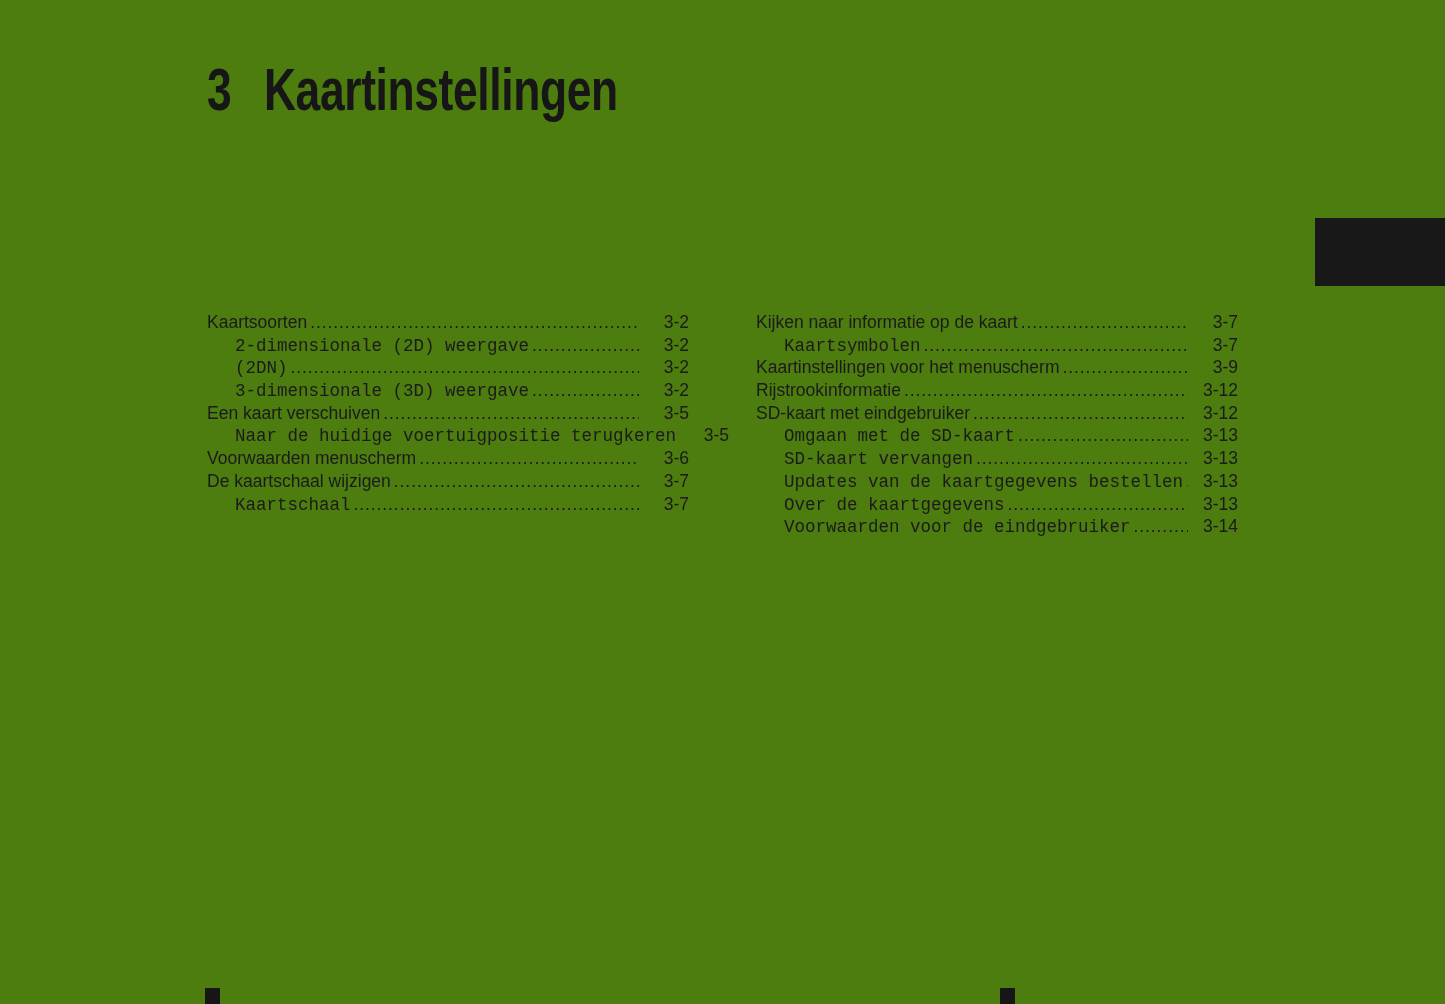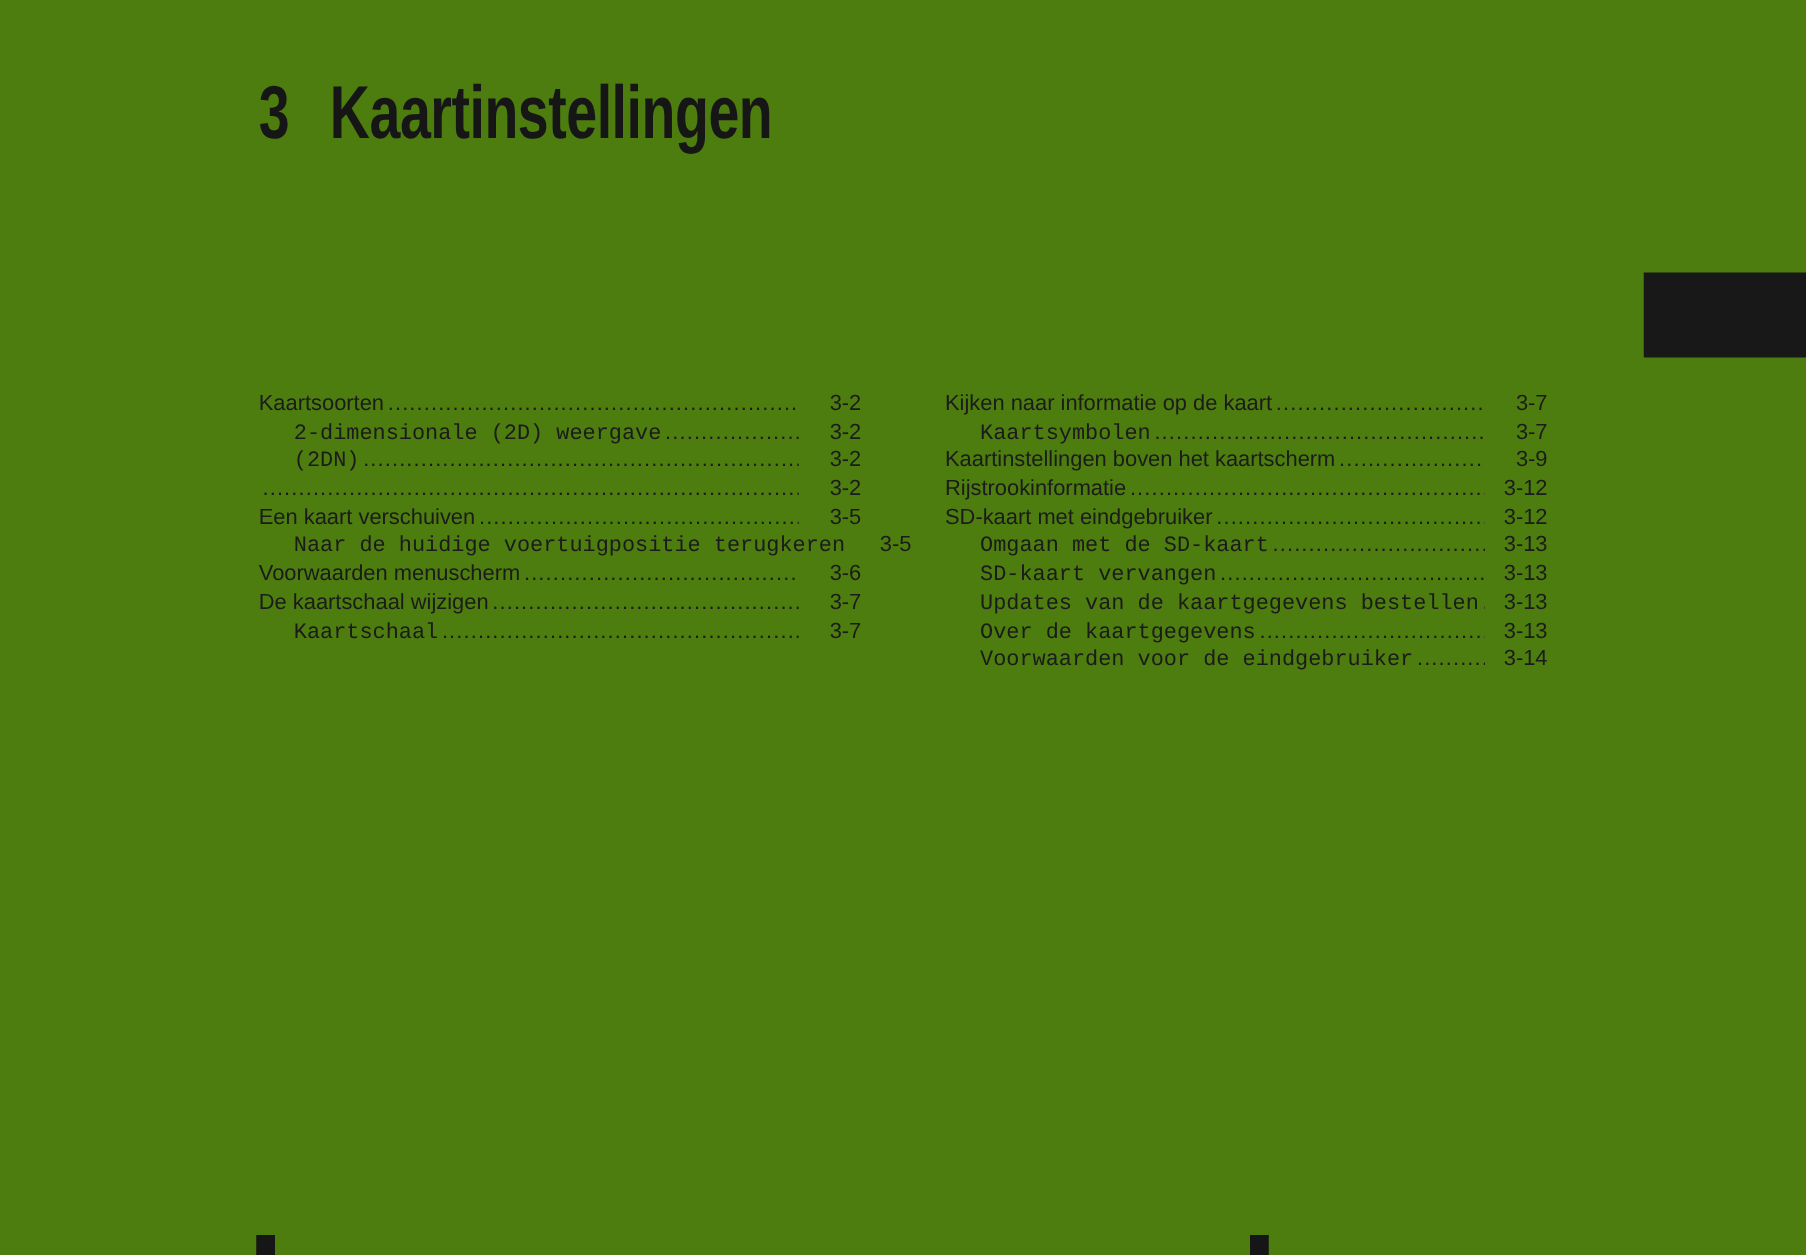--- a/index.html
+++ b/index.html
@@ -123,20 +123,21 @@
         <span class="toc-label">2-dimensionale (2D) weergave</span>
         <span class="toc-dots"></span>
         <span class="toc-page">3-2</span>
       </div>
       <div class="toc-row indent-1">
         <span class="toc-label">(2DN)</span>
         <span class="toc-dots"></span>
         <span class="toc-page">3-2</span>
       </div>
       <div class="toc-row indent-1">
+        <span class="toc-label">3-dimensionale (3D) weergave</span>
         <span class="toc-dots"></span>
         <span class="toc-page">3-2</span>
       </div>
       <div class="toc-row indent-0">
         <span class="toc-label">Een kaart verschuiven</span>
         <span class="toc-dots"></span>
         <span class="toc-page">3-5</span>
       </div>
       <div class="toc-row indent-1">
         <span class="toc-label">Naar de huidige voertuigpositie terugkeren</span>
@@ -165,21 +166,21 @@
         <span class="toc-label">Kijken naar informatie op de kaart</span>
         <span class="toc-dots"></span>
         <span class="toc-page">3-7</span>
       </div>
       <div class="toc-row indent-1">
         <span class="toc-label">Kaartsymbolen</span>
         <span class="toc-dots"></span>
         <span class="toc-page">3-7</span>
       </div>
       <div class="toc-row indent-0">
-        <span class="toc-label">Kaartinstellingen boven het kaartscherm</span>
+        <span class="toc-label">Kaartinstellingen voor het menuscherm</span>
         <span class="toc-dots"></span>
         <span class="toc-page">3-9</span>
       </div>
       <div class="toc-row indent-0">
         <span class="toc-label">Rijstrookinformatie</span>
         <span class="toc-dots"></span>
         <span class="toc-page">3-12</span>
       </div>
       <div class="toc-row indent-0">
         <span class="toc-label">SD-kaart met eindgebruiker</span>

